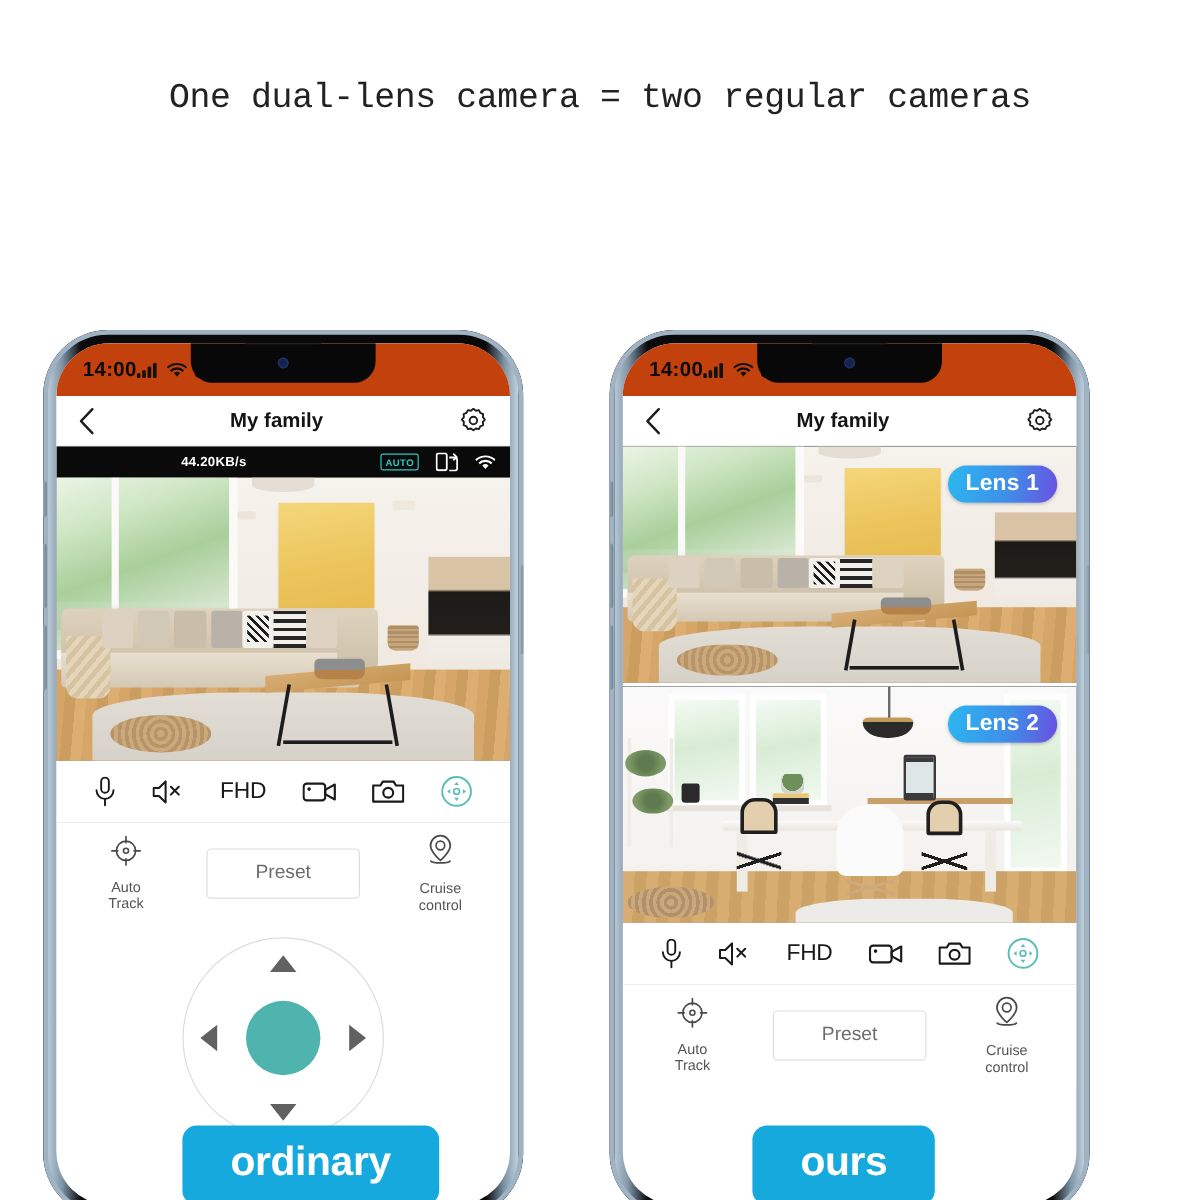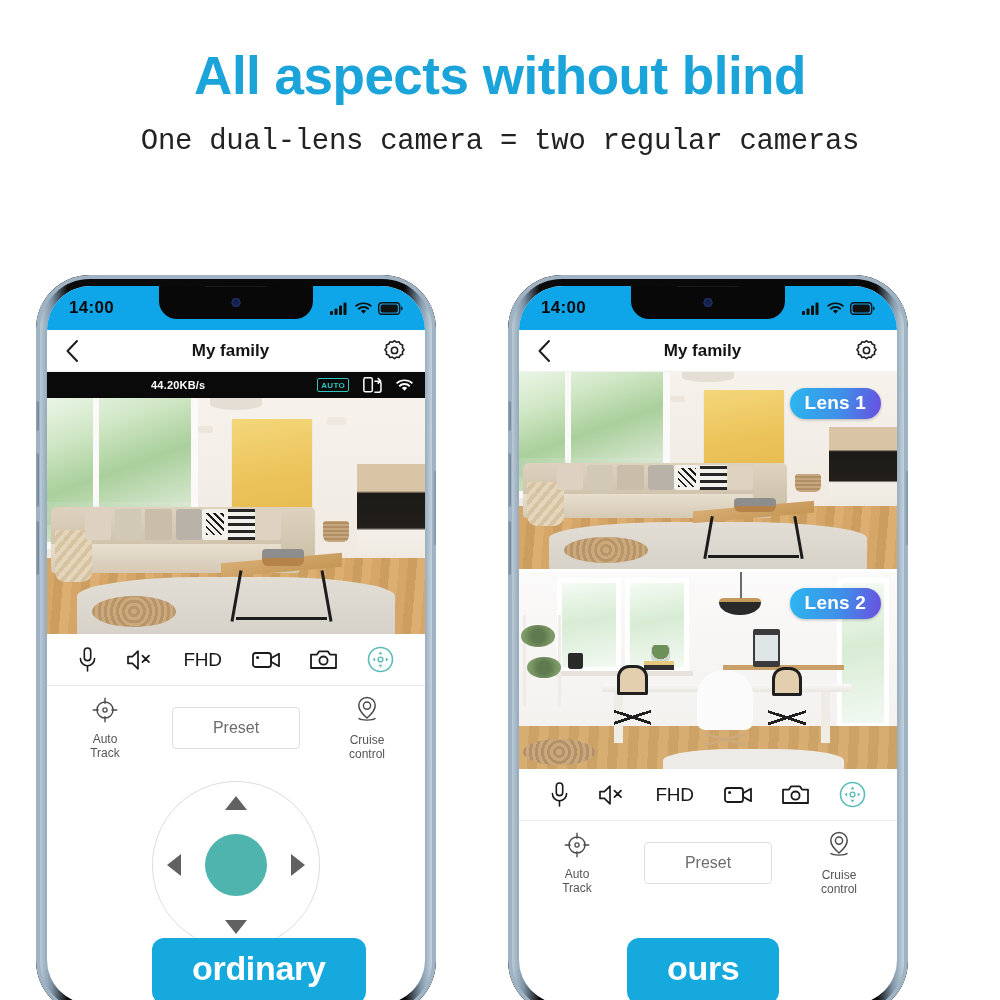--- a/index.html
+++ b/index.html
@@ -72,24 +72,24 @@
     border-radius: 44px;
     overflow: hidden;
     background: #ffffff;
     z-index: 2;
   }
 
   
   .statusbar {
     position: relative;
     height: 44px;
-    background: #0ea5e9;
+    background: #c2410c;
     display: flex;
     align-items: center;
-    justify-content: space-between;
+    justify-content: flex-start;
     padding: 0 22px;
   }
   .sb-time { font-size: 17px; font-weight: bold; color: #0b0b0b; letter-spacing: 0.3px; }
   .sb-right { display: flex; align-items: center; gap: 6px; }
   .notch {
     position: absolute;
     top: 0; left: 50%; transform: translateX(-50%);
     width: 154px; height: 33px;
     background: #080808;
     border-radius: 0 0 18px 18px;
@@ -412,21 +412,20 @@
     z-index: 40;
     letter-spacing: -0.3px;
   }
   .caption.ordinary { left: 152px; bottom: -4px; }
   .caption.ours     { left: 627px; bottom: -4px; }
 </style>
 </head>
 <body>
 
 <div class="headline">
-  <div class="headline-line">All aspects without blind</div>
   <div class="subhead">One dual-lens camera = two regular cameras</div>
 </div>
 
 <div class="phones">
 
   <div class="phone left">
     <div class="screen">
 
       <div class="statusbar">
         <span class="sb-time">14:00</span>

